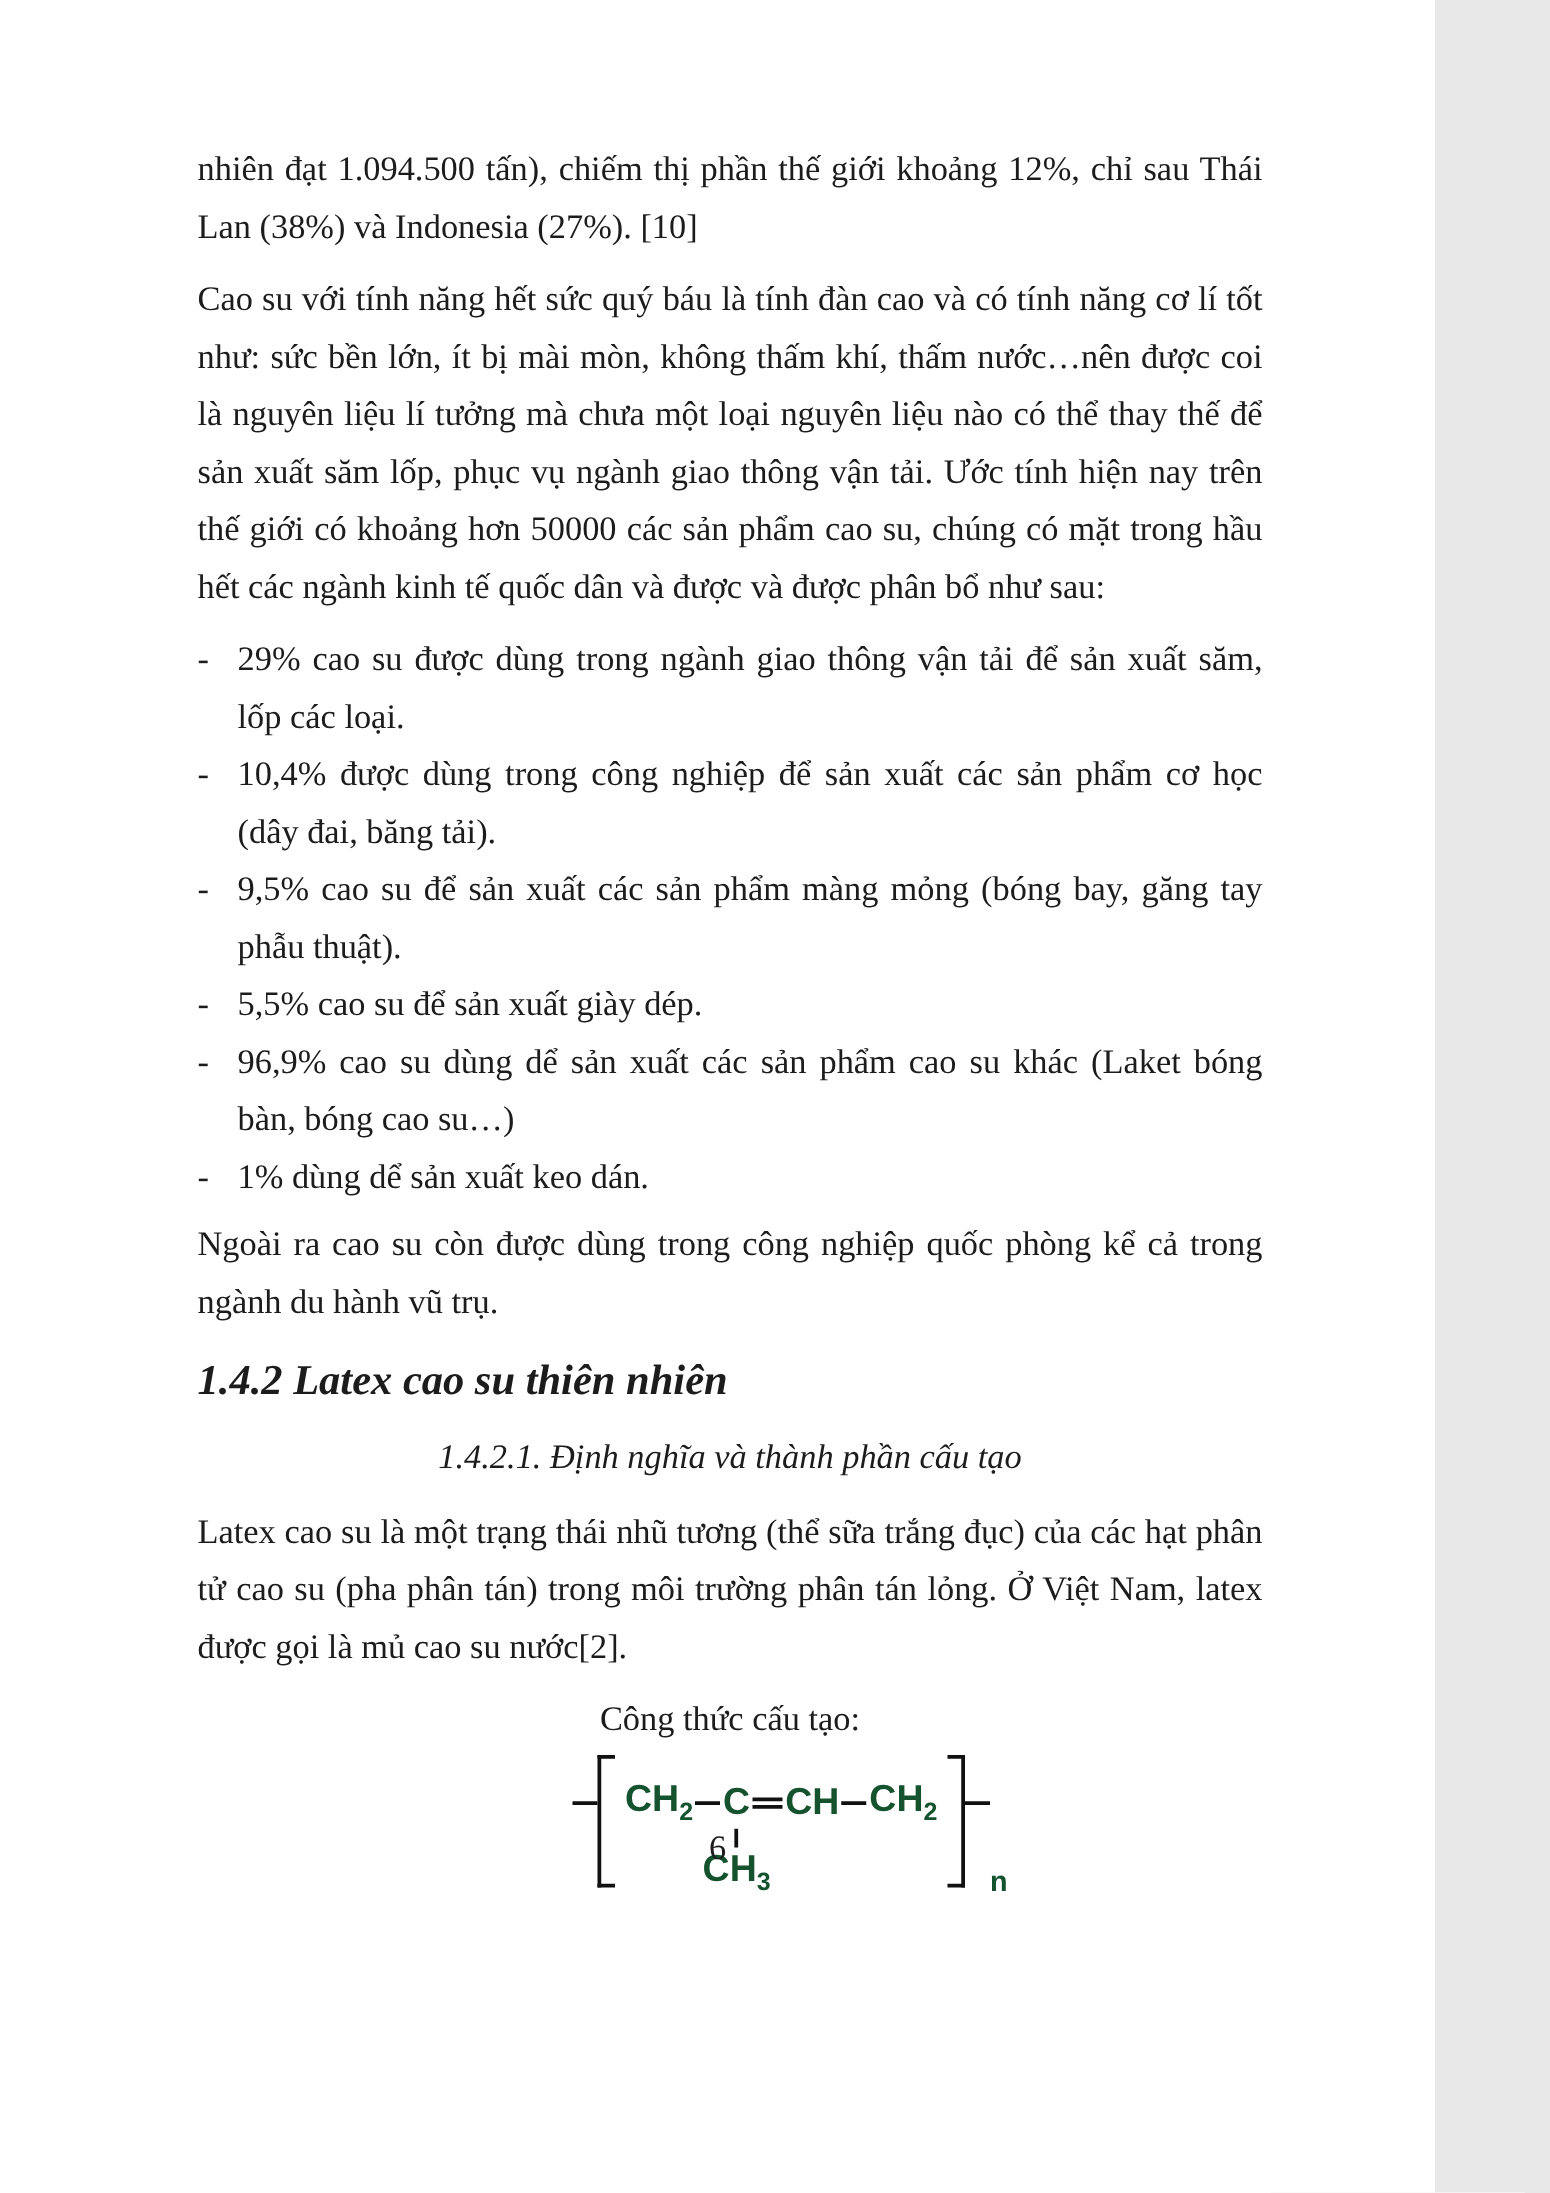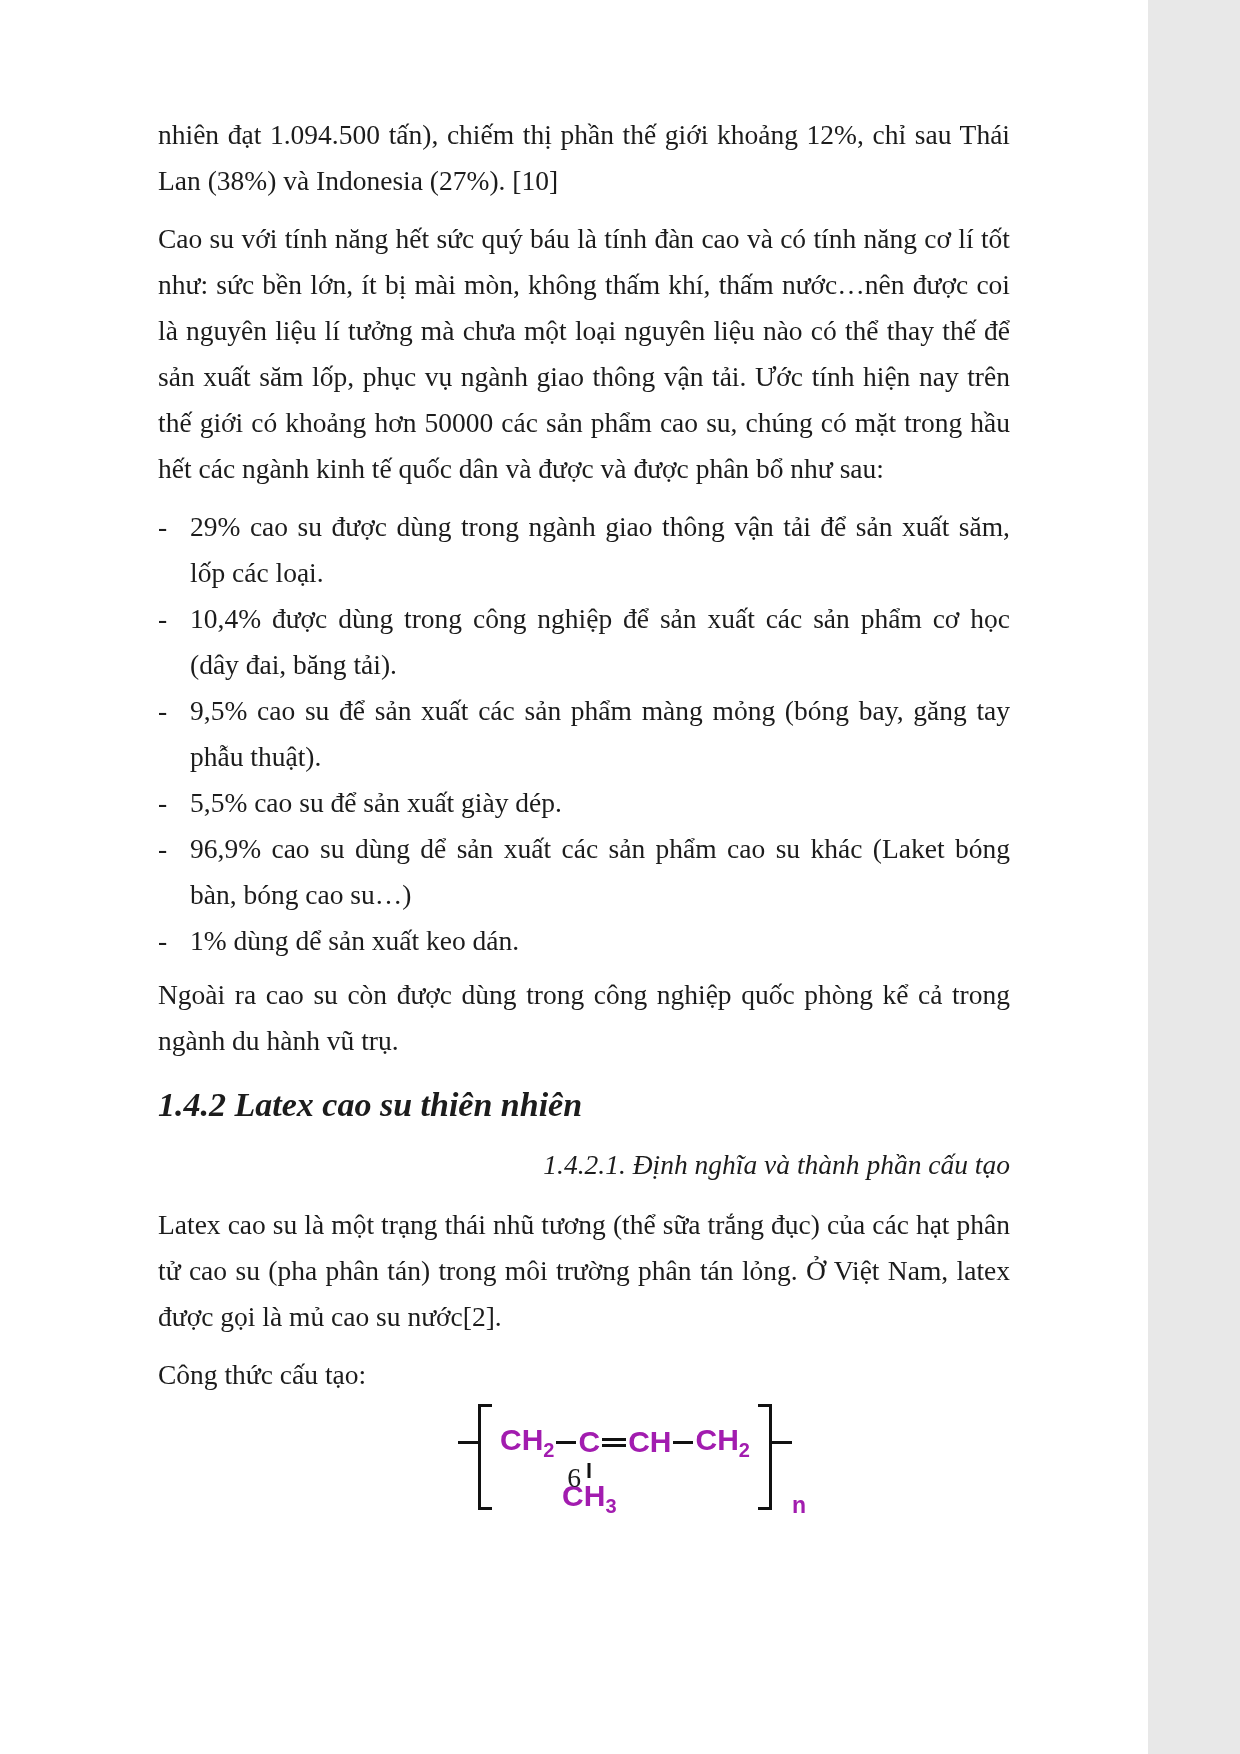--- a/index.html
+++ b/index.html
@@ -36,38 +36,38 @@
   .bullet-text { flex: 1; text-align: justify; }
   .heading-bi {
     font-weight: bold;
     font-style: italic;
     margin: 16px 0 14px 0;
     text-align: left;
   }
   .heading-i {
     font-style: italic;
     margin: 14px 0 14px 0;
-    text-align: right;
-  }
-  .formula-label { margin: 0 0 6px 0; text-align: left; }
+    text-align: center;
+  }
+  .formula-label { margin: 0 0 6px 0; text-align: center; }
 
   
   .formula-wrap {
     margin: 6px 0 0 300px;
     width: 360px;
     height: 140px;
     position: relative;
   }
   .formula {
     display: flex;
     align-items: flex-start;
     font-family: "Liberation Sans", "DejaVu Sans", sans-serif;
     font-weight: bold;
     font-size: 30px;
-    color: #a21caf;
+    color: #14532d;
     line-height: 1;
   }
   .ext-line {
     width: 20px;
     height: 3px;
     background: #111;
     margin-top: 37px;
     flex: none;
   }
   .bracket {

